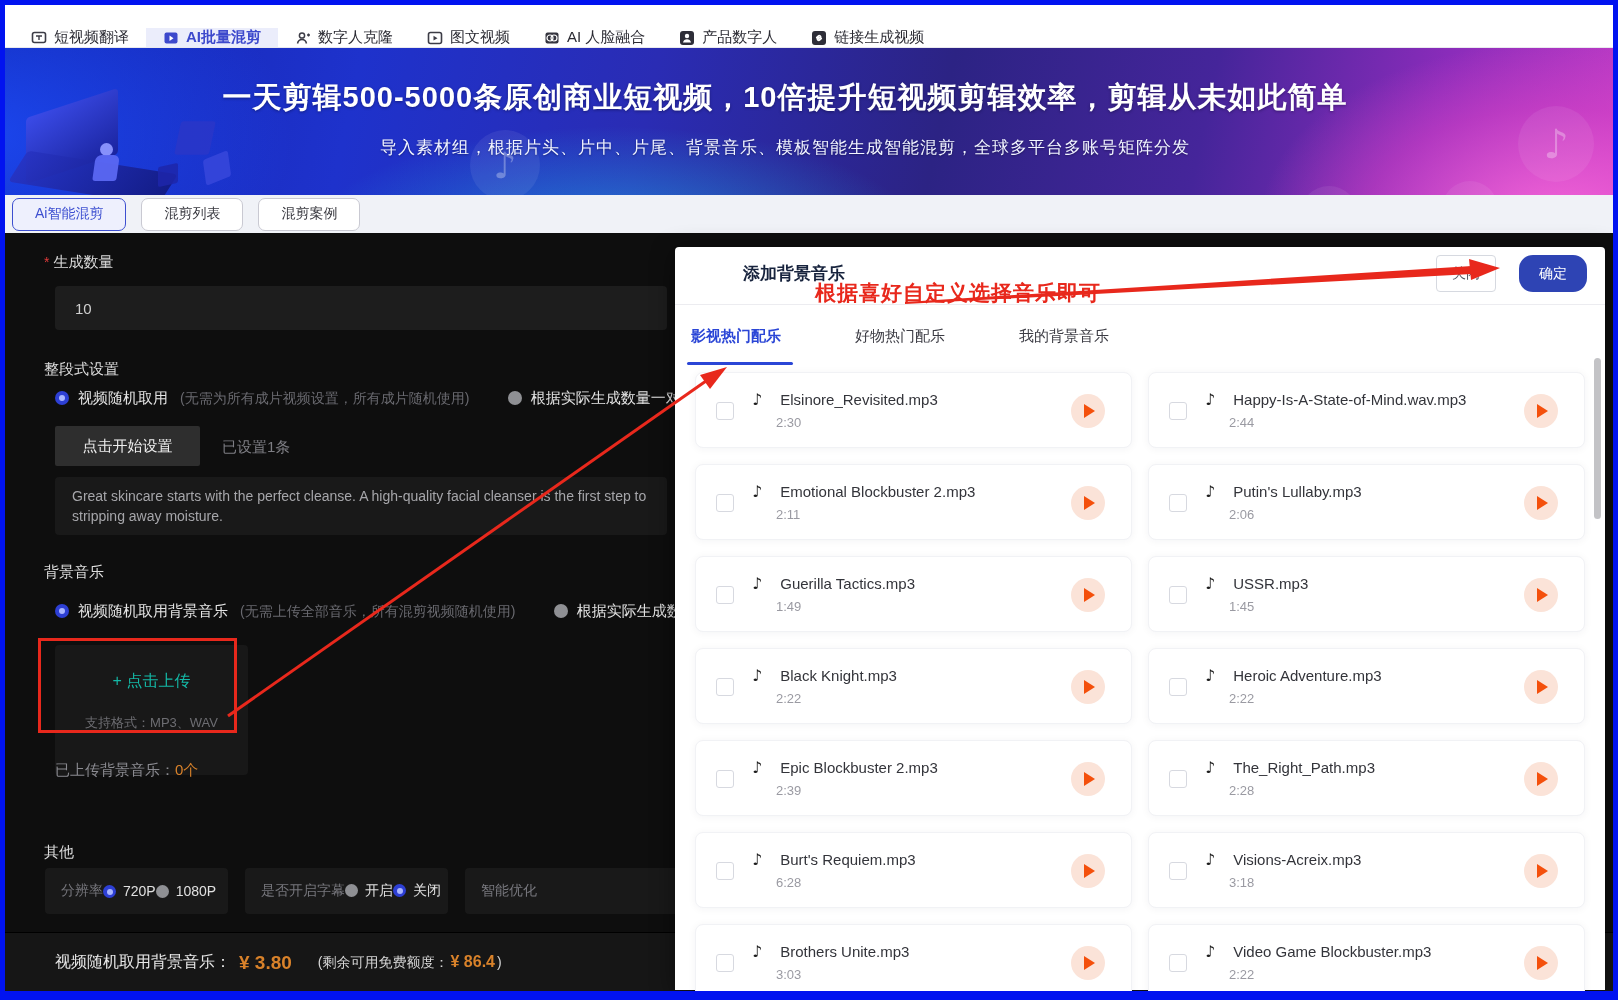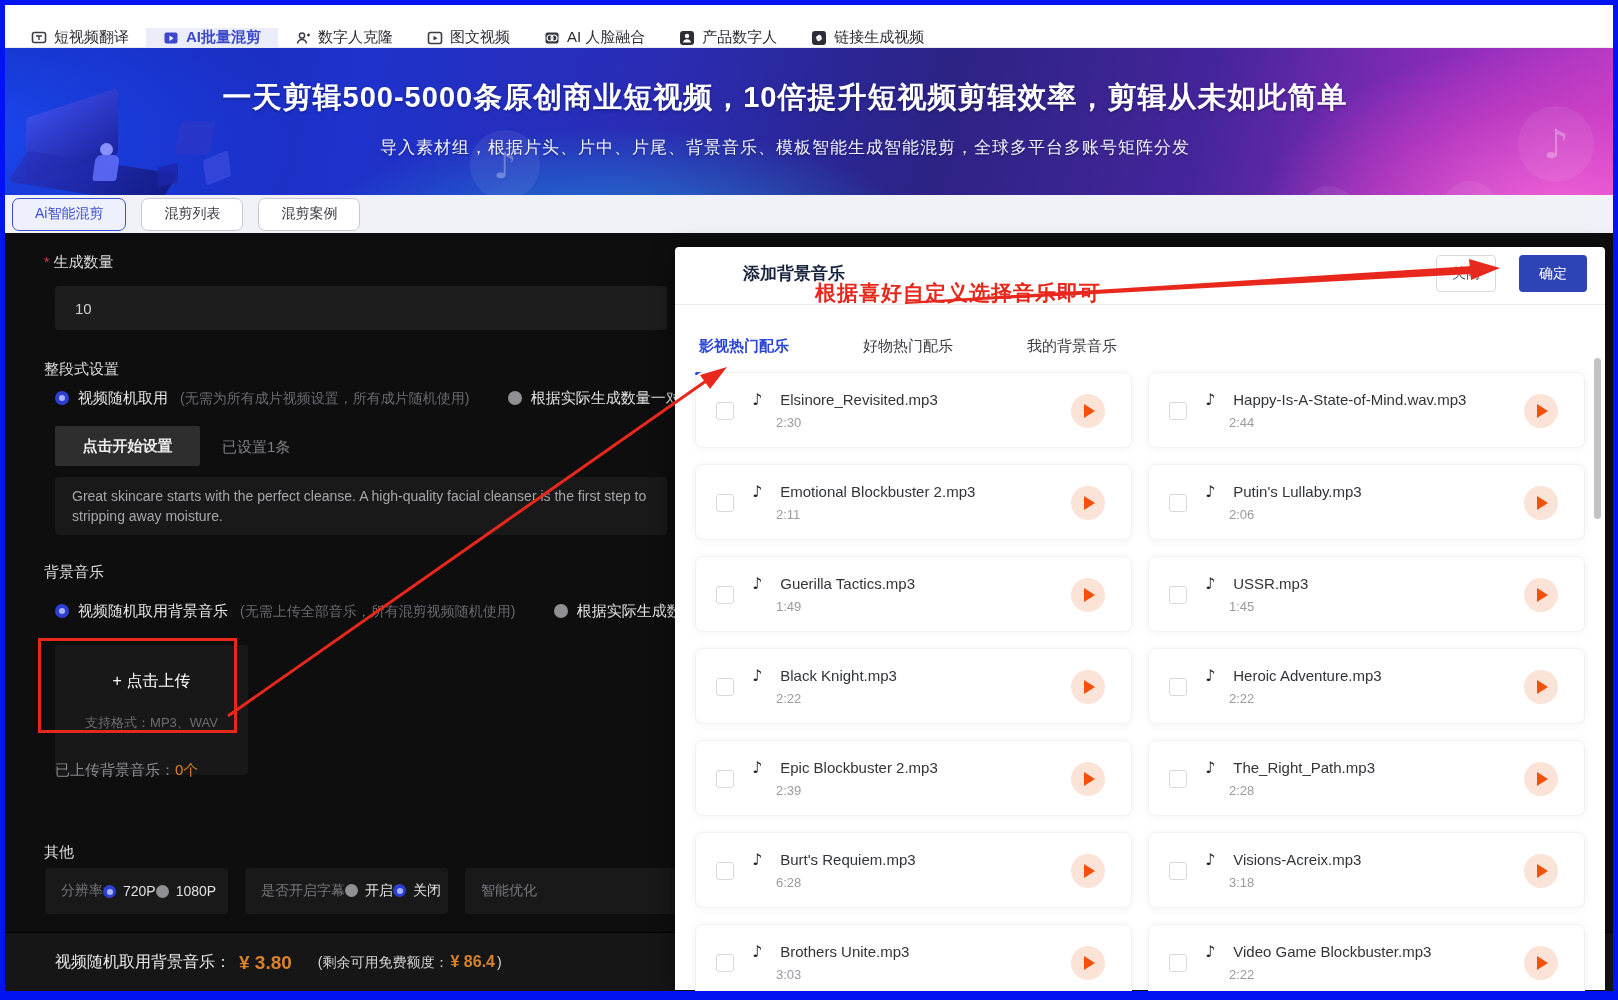--- a/index.html
+++ b/index.html
@@ -52,43 +52,43 @@
   .radio.sel{background:var(--radio);}
   .radio.sel::after{content:"";position:absolute;left:4px;top:4px;width:6px;height:6px;border-radius:50%;background:#aab6ff;}
   .radio.un{background:#8f9094;}
   .rlabel{font-size:15px;color:#e3e3e3;}
   .rhint{font-size:14px;color:#69696f;margin-left:12px;}
   .dbtn{background:#2e2e2e;color:#ededed;font-size:15px;height:40px;width:145px;display:flex;align-items:center;justify-content:center;border-radius:2px;cursor:pointer;}
   .badge-set{font-size:15px;color:#7d7d83;}
   .script-box{background:#191919;border-radius:4px;width:612px;height:58px;padding:9px 17px;overflow:hidden;}
   .script-box div{font-size:14px;color:#a6a6aa;line-height:20px;white-space:nowrap;overflow:hidden;}
   .upload-box{background:#181818;border-radius:4px;width:193px;height:130px;text-align:center;cursor:pointer;}
-  .upload-main{padding-top:26px;font-size:16px;color:#ffffff;}
+  .upload-main{padding-top:26px;font-size:16px;color:#14b8a6;}
   .upload-fmt{margin-top:22px;font-size:13px;color:#6d6d72;}
   .uploaded{font-size:15px;color:#8a8a90;}
   .uploaded b{color:var(--money);font-weight:normal;}
   .ocard{position:absolute;height:46px;background:#191919;border-radius:4px;display:flex;align-items:center;padding:0 16px;white-space:nowrap;}
   .olabel{font-size:14px;color:#77777d;}
   .oval{font-size:14px;color:#e0e0e0;}
   .oval .radio{margin-right:7px;width:13px;height:13px;}
   .oval .radio.sel::after{left:3.5px;top:3.5px;}
   .costbar{position:absolute;left:0;top:932px;width:100%;height:60px;background:#161616;border-top:1px solid #000;display:flex;align-items:center;padding-left:55px;z-index:1;}
   .cost-label{font-size:16px;color:#e8e8e8;}
   .cost-val{font-size:19px;font-weight:bold;color:var(--money);margin:0 8px;}
   .quota{font-size:14px;color:#d6d6d6;margin-left:18px;}
   .quota b{font-size:16px;color:var(--money);margin:0 2px;}
 
   
   .modal{position:absolute;left:675px;top:247px;width:930px;height:743px;background:#fff;z-index:10;border-radius:4px 4px 0 0;box-shadow:0 4px 24px rgba(0,0,0,.45);}
   .m-title{position:absolute;left:24px;top:15px;font-size:17px;font-weight:bold;color:#17233d;margin-left:44px;}
   .m-annot{position:absolute;left:140px;top:32px;font-size:21px;font-weight:bold;color:var(--annotation);letter-spacing:1px;}
   .m-close{position:absolute;left:761px;top:8px;width:60px;height:37px;background:#fff;border:1px solid #d6d9e0;border-radius:4px;display:flex;align-items:center;justify-content:center;font-size:14px;color:#4e5360;cursor:pointer;}
-  .m-confirm{position:absolute;left:844px;top:8px;width:68px;height:37px;background:var(--confirm);border-radius:4px;display:flex;align-items:center;justify-content:center;font-size:14px;color:#fff;cursor:pointer;}
+  .m-confirm{position:absolute;left:844px;top:8px;width:68px;height:37px;background:var(--confirm);border-radius:14px;display:flex;align-items:center;justify-content:center;font-size:14px;color:#fff;cursor:pointer;}
   .m-divider{position:absolute;left:0;top:57px;width:100%;height:1px;background:#ececf0;}
-  .m-tabs{position:absolute;left:8px;top:72px;display:flex;margin-top:10px;}
+  .m-tabs{position:absolute;left:0;top:72px;display:flex;}
   .m-tab{padding:8px 16px;font-size:15px;color:#3c3c44;cursor:pointer;position:relative;}
   .m-tab.active{color:var(--accent);font-weight:bold;}
   .m-tab.active::after{content:"";position:absolute;left:12px;right:4px;bottom:-11px;height:3px;background:var(--accent);border-radius:2px;}
   .track-grid{position:absolute;left:20px;top:125px;width:890px;display:grid;grid-template-columns:437px 437px;column-gap:16px;row-gap:16px;}
   .track-card{height:76px;background:#fff;border:1px solid #f1f2f5;border-radius:8px;box-shadow:0 1px 8px rgba(20,30,60,.05);position:relative;display:flex;align-items:center;}
   .cb{position:absolute;left:20px;top:29px;width:18px;height:18px;border:1px solid #d7d9e0;border-radius:3px;background:#fff;cursor:pointer;}
   .tinfo{margin-left:56px;}
   .tname-row{display:flex;align-items:center;gap:8px;}
   .note{font-family:"DejaVu Sans",sans-serif;font-size:16px;color:#1d1d1d;}
   .tname{font-size:15px;color:#33343a;margin-left:10px;}
@@ -194,21 +194,21 @@
         <span>10</span>
       </div>
 
     <div class="abs flabel" style="left:44px;top:127px;">整段式设置</div>
 
     <div class="abs" style="left:55px;top:156px;">
       <span class="radio sel"></span><span class="rlabel">视频随机取用</span><span class="rhint">(无需为所有成片视频设置，所有成片随机使用)</span>
       <span class="radio un" style="margin-left:34px;"></span><span class="rlabel">根据实际生成数量一对一</span>
     </div>
 
-    <div class="abs dbtn" style="left:55px;top:193px;font-weight:bold;">点击开始设置</div>
+    <div class="abs dbtn" style="left:55px;top:193px;">点击开始设置</div>
     <div class="abs badge-set" style="left:222px;top:205px;">已设置1条</div>
 
     <div class="abs script-box" style="left:55px;top:244px;">
       <div>Great skincare starts with the perfect cleanse. A high-quality facial cleanser is the first step to fres</div>
       <div>stripping away moisture.</div>
     </div>
 
     <div class="abs flabel" style="left:44px;top:330px;">背景音乐</div>
 
     <div class="abs" style="left:55px;top:369px;">

